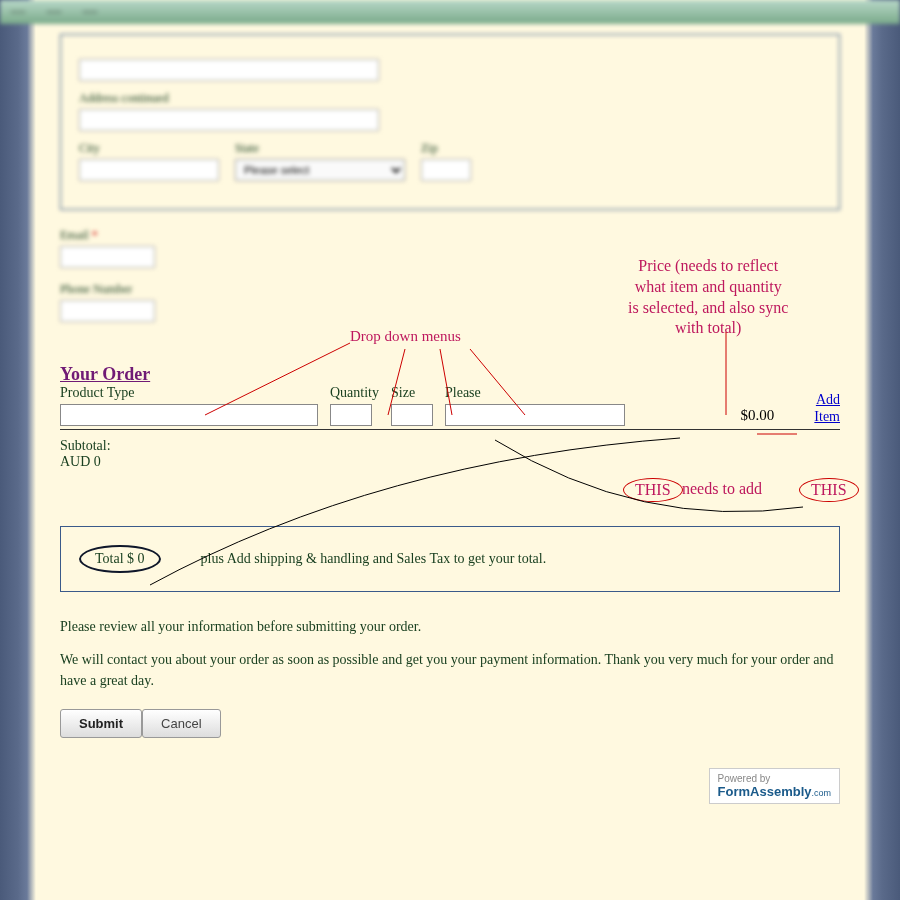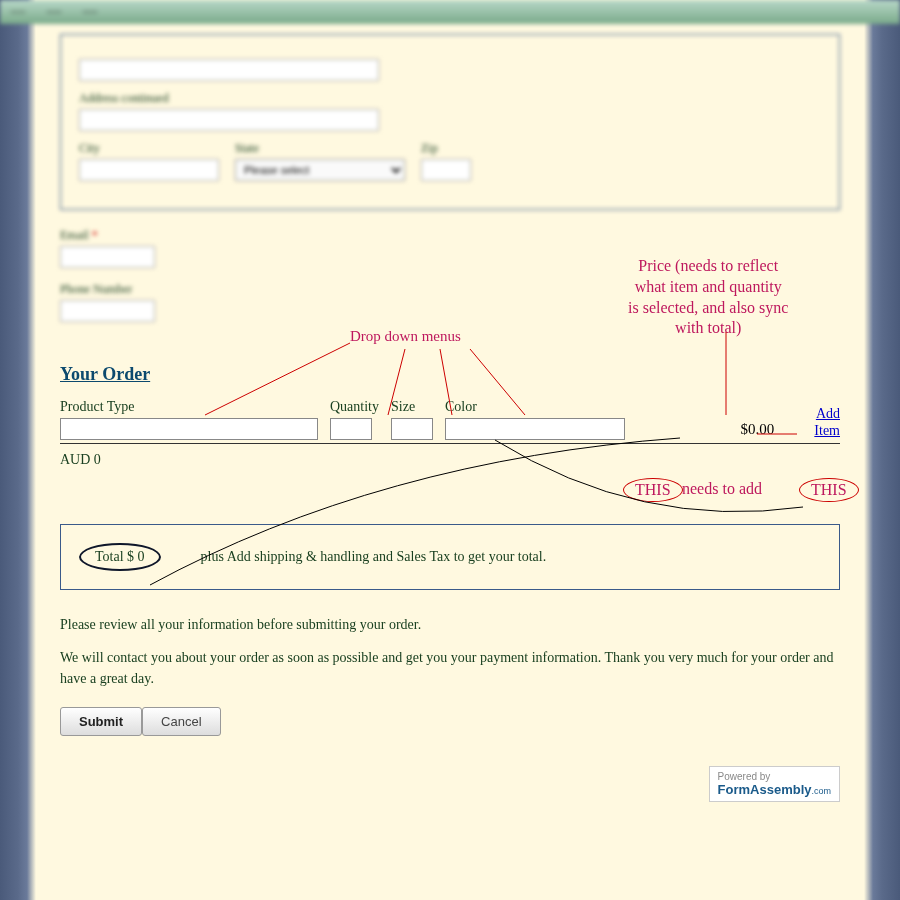--- a/index.html
+++ b/index.html
@@ -46,22 +46,22 @@
     }
     .row { display: flex; gap: 16px; }
     .small-input { width: 140px; }
     .select-input { width: 170px; height: 22px; background: #fafafa; border: 1px solid #999; font-size: 11px; padding: 2px 4px; }
     .tiny-input { width: 50px; }
     .req { color: #c00; }
     .section-title {
       font-size: 18px;
       font-weight: bold;
       text-decoration: underline;
-      color: #0c4a6e;
-      margin-bottom: 14px;
+      color: #701a75;
+      margin-bottom: 0;
     }
     .order-grid {
       display: flex;
       align-items: flex-end;
       gap: 12px;
       border-bottom: 1px solid #333;
       padding-bottom: 3px;
       margin-bottom: 8px;
     }
     .col-label { font-size: 14px; color: #1a4020; margin-bottom: 3px; }
@@ -187,31 +187,32 @@
     </div>
     <div>
       <div class="col-label">Quantity</div>
       <input class="order-input qty-col" style="">
     </div>
     <div>
       <div class="col-label">Size</div>
       <input class="order-input size-col" style="">
     </div>
     <div>
-      <div class="col-label">Color</div>
+      <div class="col-label">Please</div>
       <input class="order-input color-col" style="">
     </div>
     <div style="flex:1;"></div>
     <div class="price-val">$0.00</div>
     <div style="width:16px;"></div>
     <a href="#" class="add-link">
       <span>Add</span><br><span>Item</span>
     </a>
   </div>
 
+  <div class="subtotal-line">Subtotal:</div>
   <div class="subtotal-line">AUD 0</div>
 
   <div class="merch-box">
     <div class="merch-row">
       <div class="total-oval">
         <span>Total $</span> <span>0</span>
       </div>
       <div style="color:#1a4020;">plus Add shipping &amp; handling and Sales Tax to get your total.</div>
     </div>
   </div>

